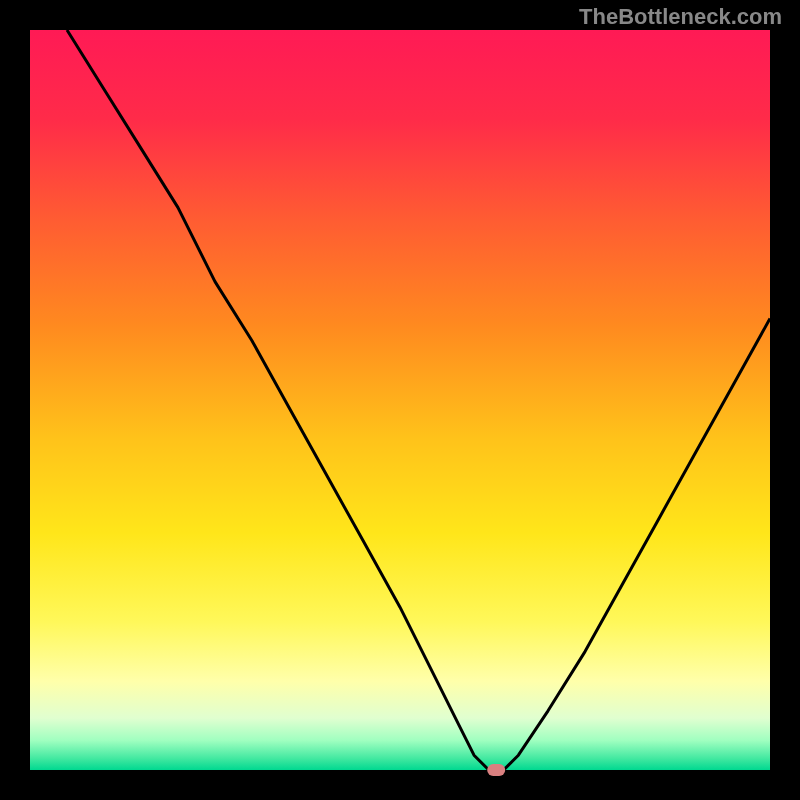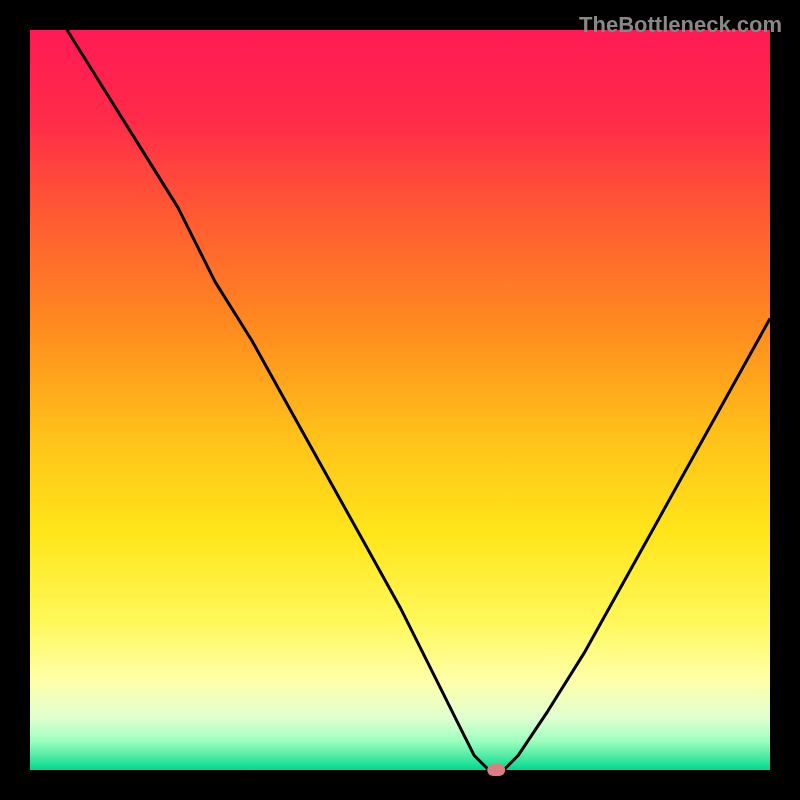--- a/index.html
+++ b/index.html
@@ -14,21 +14,20 @@
     height: 800px;
   }
   .watermark {
     position: absolute;
     top: 4px;
     right: 18px;
     font-size: 22px;
     font-weight: bold;
     color: #888888;
     z-index: 10;
-    margin-top: 8px;
   }
   svg {
     display: block;
   }
 </style>
 </head>
 <body>
 
 <div class="chart-container">
   <div class="watermark">TheBottleneck.com</div>

